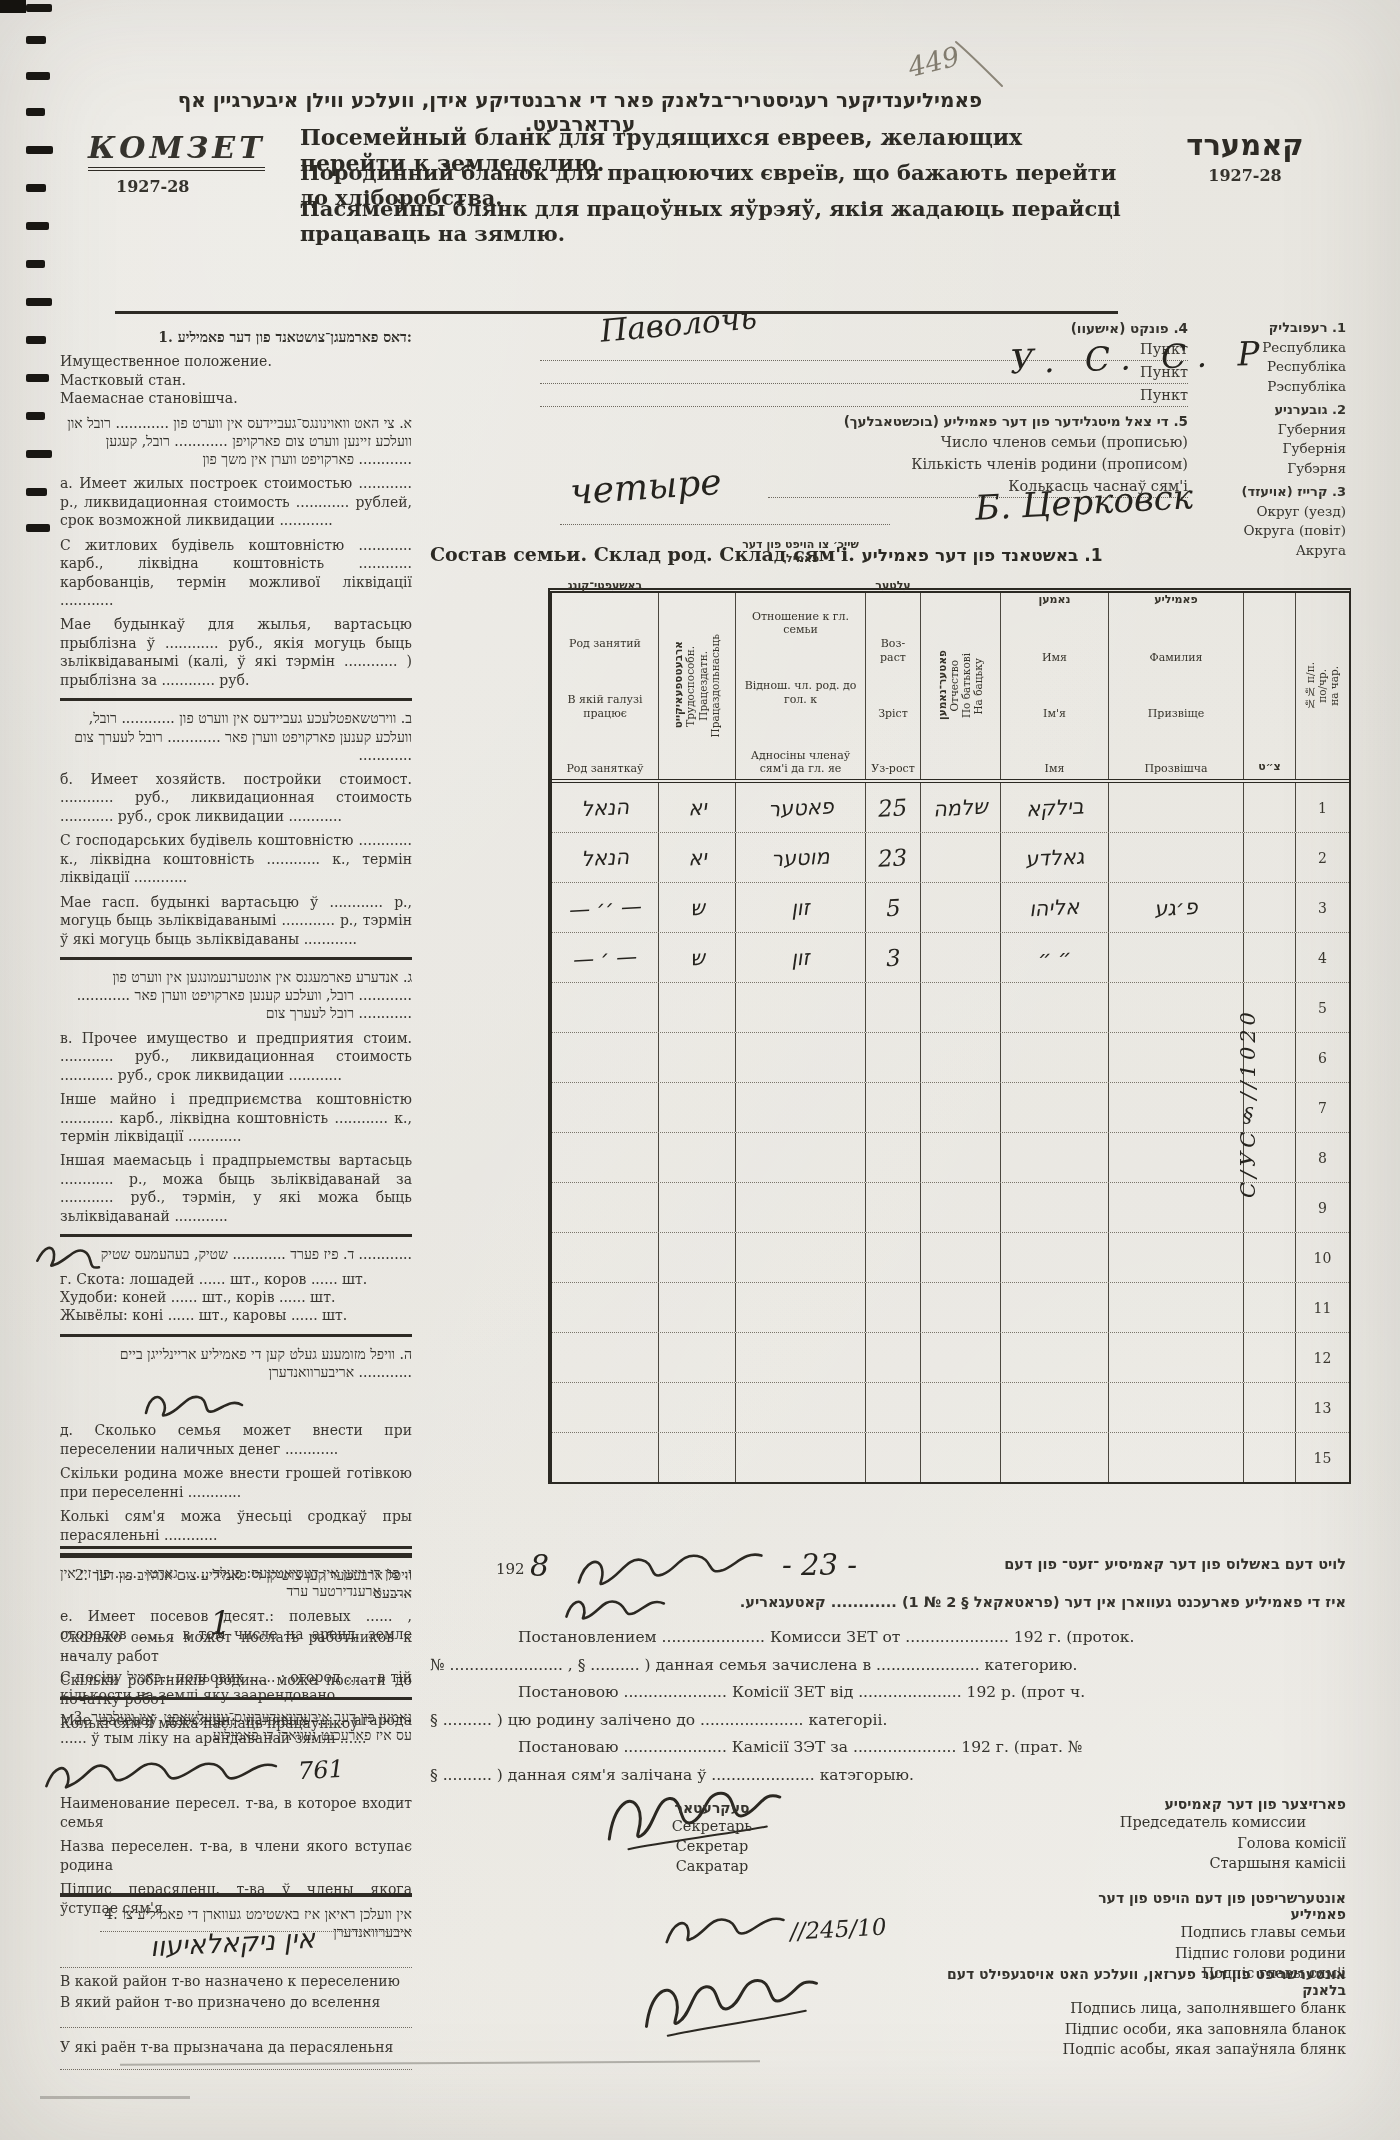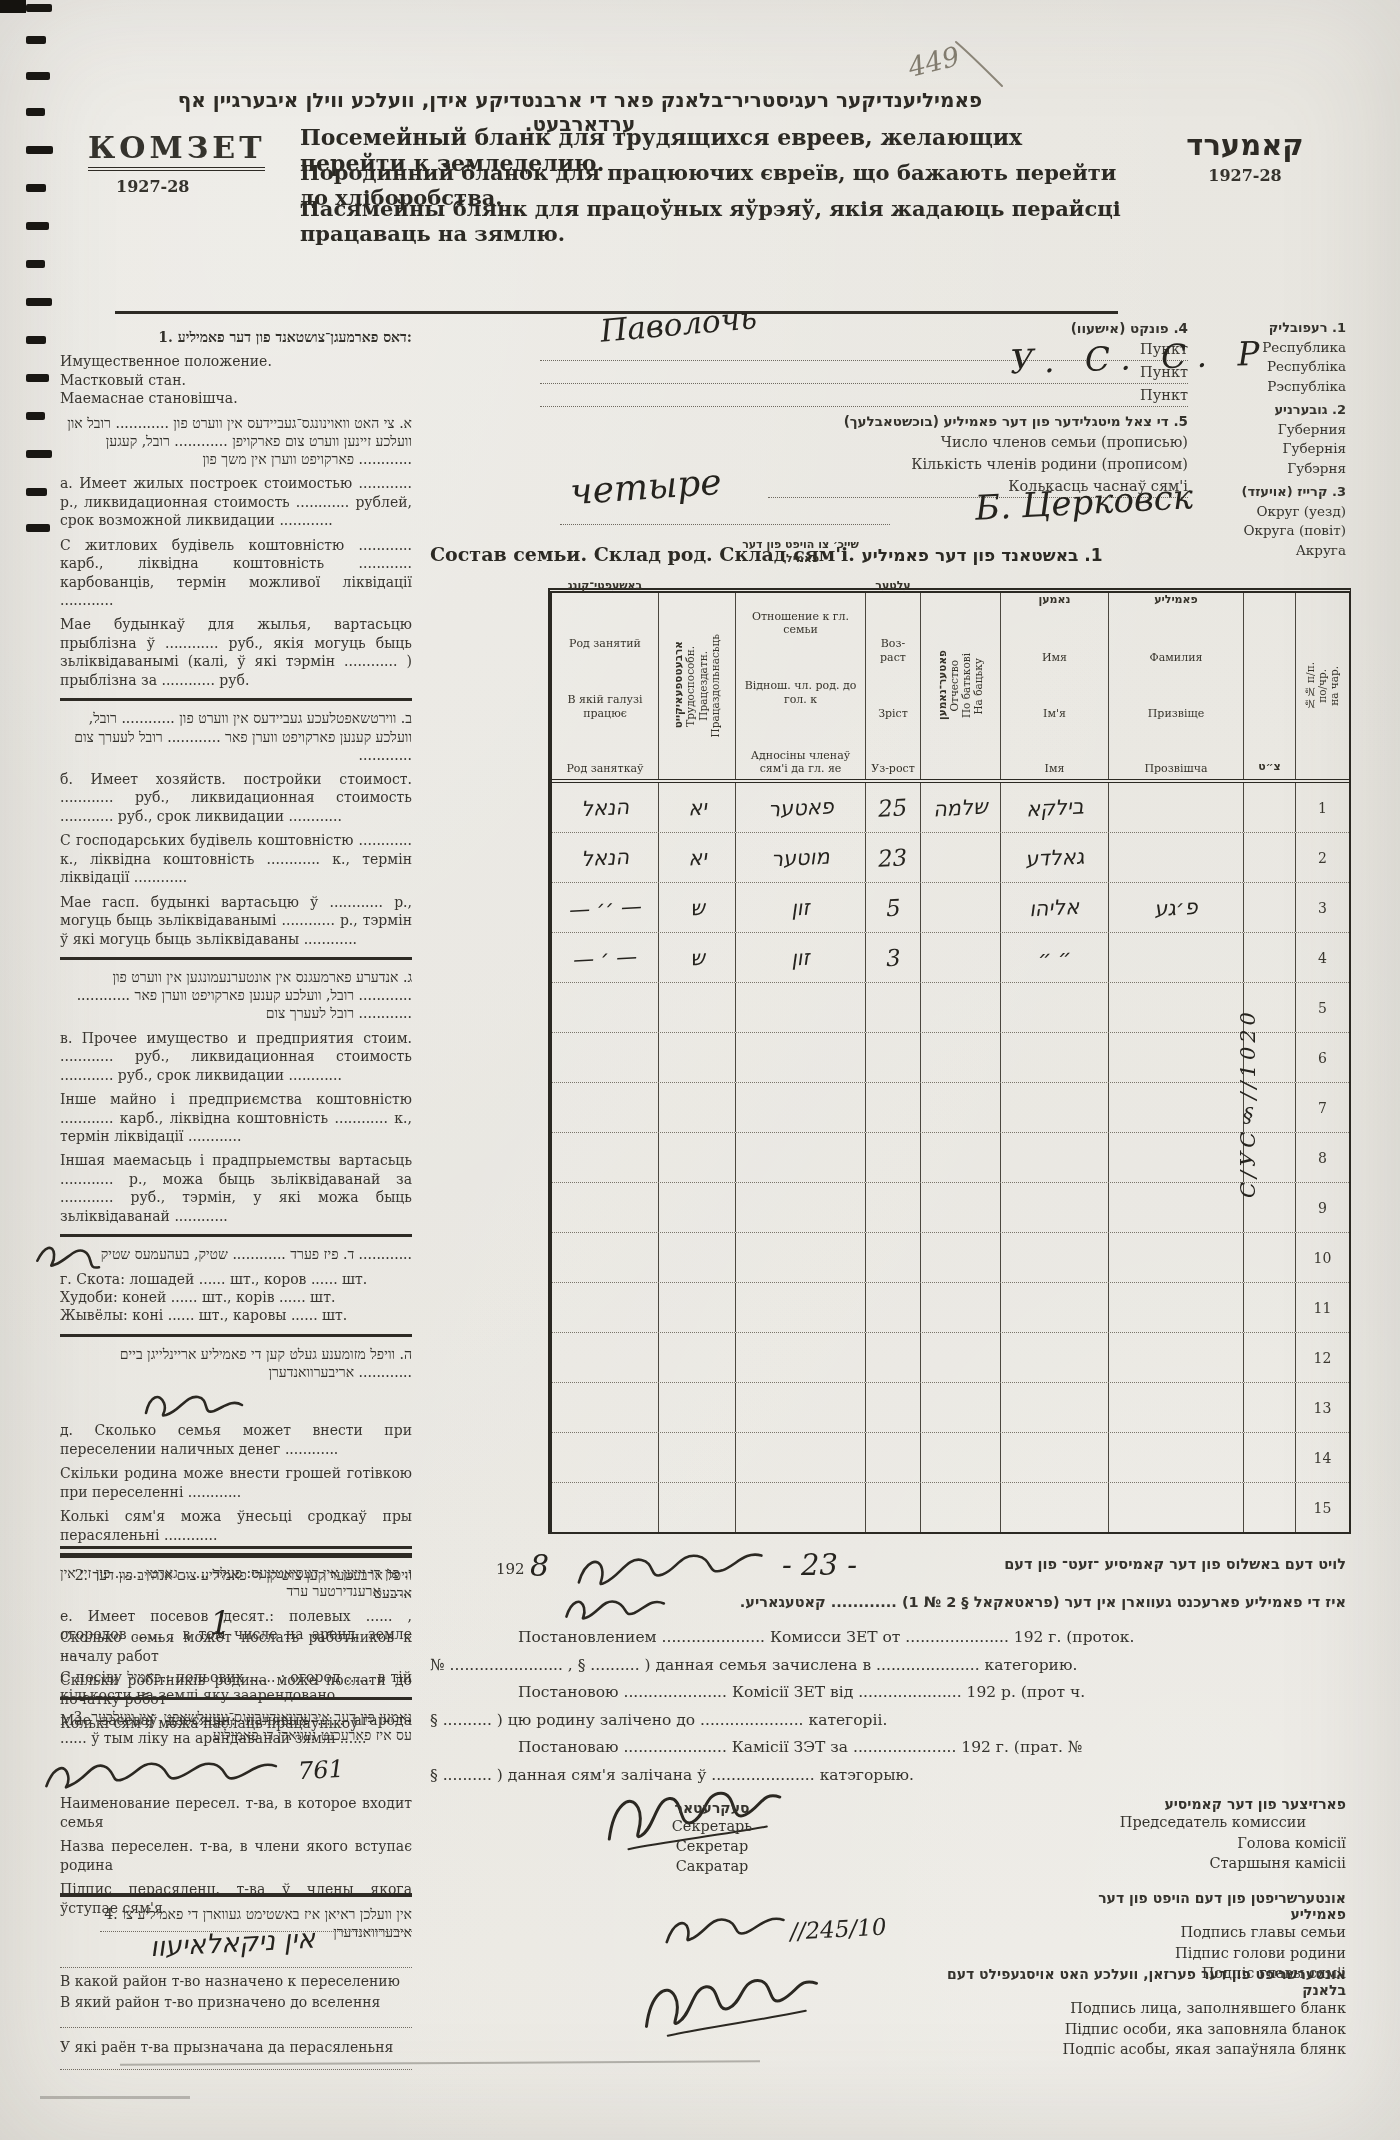--- a/index.html
+++ b/index.html
@@ -73,21 +73,21 @@
   <div class="abs" style="left:0;top:0;width:26px;height:13px;background:#15130f;"></div>
 
   <div class="abs hw pencil" style="left:908px;top:46px;font-size:27px;transform:rotate(-14deg);">449</div>
   <svg class="abs sigsvg" style="left:948px;top:36px;" width="60" height="56" viewBox="0 0 60 56">
     <path d="M8 6 C22 18 40 36 54 50" style="stroke:#8b8578;stroke-width:2;"></path>
   </svg>
 
   <div class="abs yi" style="left:120px;top:88px;width:920px;font-size:20px;font-weight:bold;text-align:center;color:#2e2b25;">פאמיליענדיקער רעגיסטריר־בלאנק פאר די ארבנטדיקע אידן, וועלכע ווילן איבערגיין אף ערדארבעט.</div>
 
   <div class="abs" style="left:88px;top:130px;width:200px;">
-    <div class="cyr" style="font-size:30px;font-weight:bold;letter-spacing:4px;border-bottom:4px double #2e2b25;display:inline-block;padding-bottom:2px;">КОМЗЕТ</div>
+    <div class="cyr" style="font-size:30px;font-weight:bold;letter-spacing:4px;border-bottom:4px double #2e2b25;display:inline-block;padding-bottom:2px;font-style:italic;">КОМЗЕТ</div>
     <div class="cyr" style="font-size:16px;font-weight:bold;margin-top:6px;margin-left:28px;">1927-28</div>
   </div>
   <div class="abs" style="left:1140px;top:128px;width:210px;text-align:center;">
     <div class="yi" style="font-size:29px;font-weight:bold;color:#2e2b25;">קאמערד</div>
     <div class="cyr" style="font-size:16px;font-weight:bold;margin-top:4px;">1927-28</div>
   </div>
   <div class="abs cyr" style="left:300px;top:124px;width:830px;font-size:22px;font-weight:bold;color:#2c2a24;">Посемейный бланк для трудящихся евреев, желающих перейти к земледелию.</div>
   <div class="abs cyr" style="left:300px;top:160px;width:830px;font-size:21px;font-weight:bold;color:#2c2a24;">Породинний бланок для працюючих євреїв, що бажають перейти до хліборобства.</div>
   <div class="abs cyr" style="left:300px;top:196px;width:830px;font-size:21px;font-weight:bold;color:#2c2a24;">Пасямейны блянк для працоўных яўрэяў, якія жадаюць перайсці працаваць на зямлю.</div>
 
@@ -492,33 +492,20 @@
         <div class="trow">
           <div class="td c1"></div>
           <div class="td c2"></div>
           <div class="td c3"></div>
           <div class="td c4"></div>
           <div class="td c5"></div>
           <div class="td c6"></div>
           <div class="td c7"></div>
           <div class="td c8"></div>
           <div class="td c9">
-            <span class="rownum">14</span>
-          </div>
-        </div>
-        <div class="trow">
-          <div class="td c1"></div>
-          <div class="td c2"></div>
-          <div class="td c3"></div>
-          <div class="td c4"></div>
-          <div class="td c5"></div>
-          <div class="td c6"></div>
-          <div class="td c7"></div>
-          <div class="td c8"></div>
-          <div class="td c9">
             <span class="rownum">15</span>
           </div>
         </div>
       </div>
   </div>
 
   <div class="abs hw" style="left:1236px;top:868px;height:330px;writing-mode:vertical-rl;transform:rotate(180deg);font-size:21px;letter-spacing:4px;">С/УС§//1020</div>
 
   <div class="abs" style="left:430px;top:1552px;width:916px;">
     <div style="position:relative;height:40px;">

